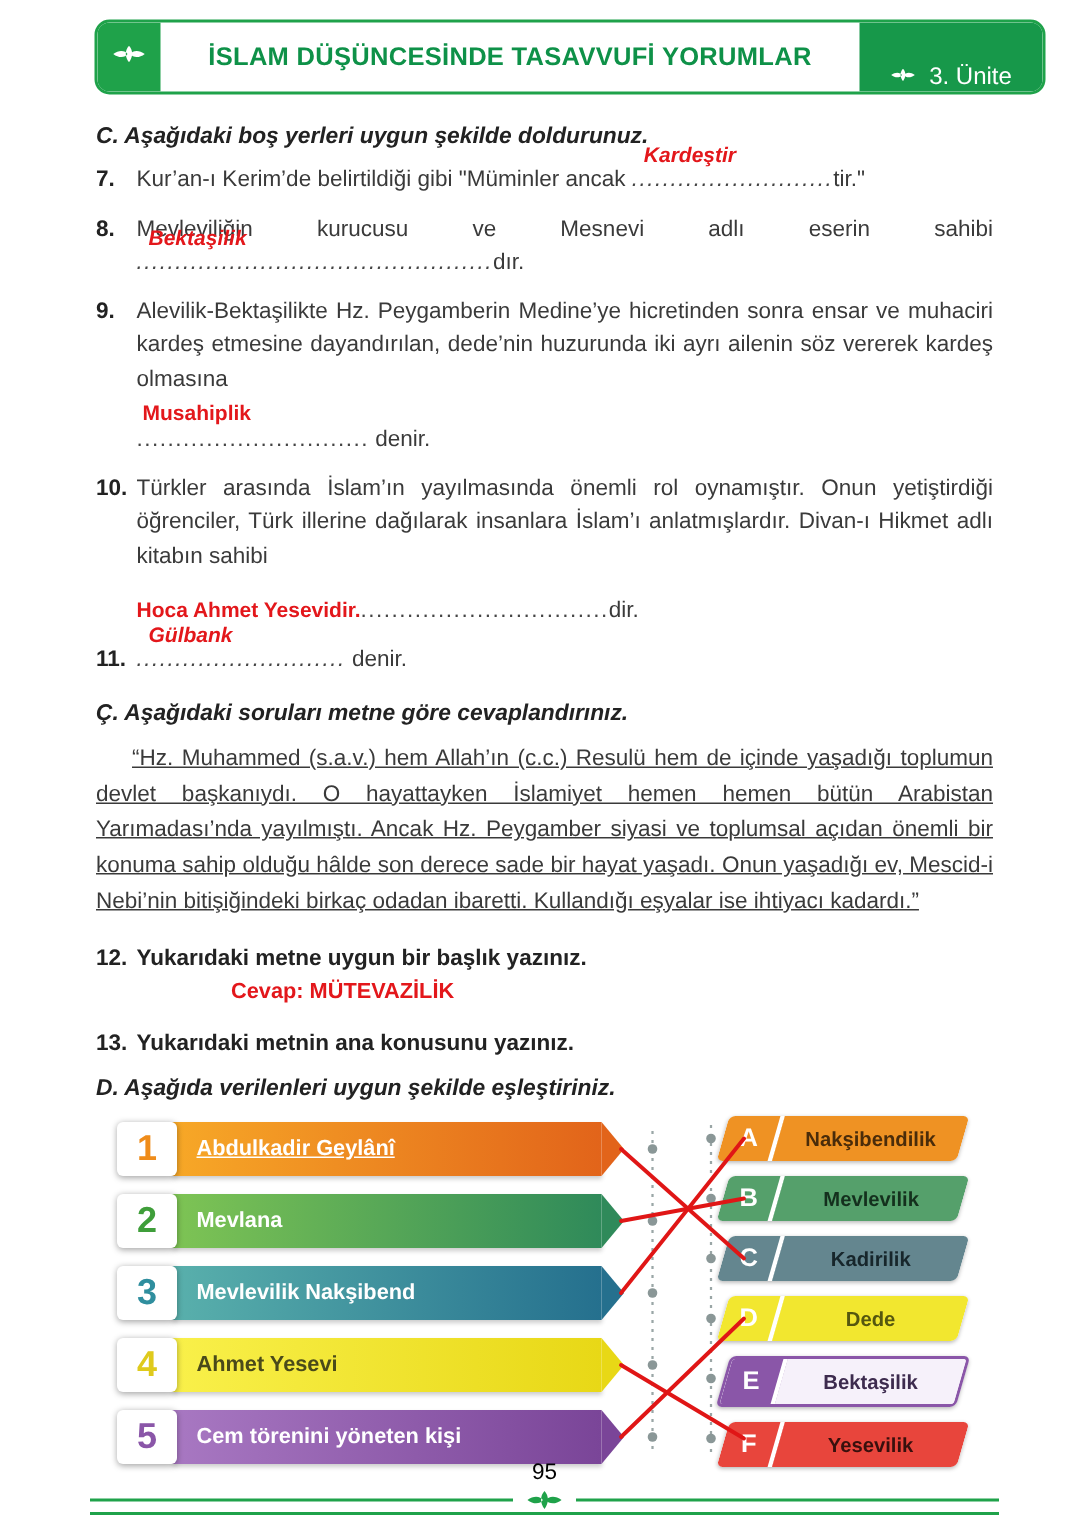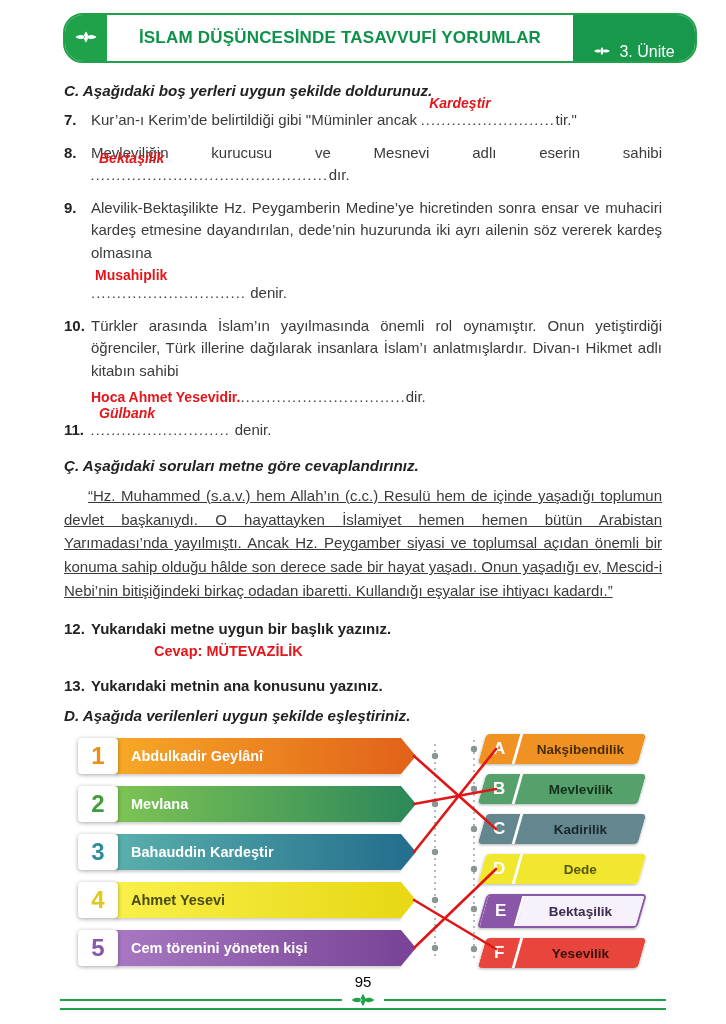--- a/index.html
+++ b/index.html
@@ -2,37 +2,37 @@
 <html><head>
 <meta charset="utf-8">
 <style>
   html,body{margin:0;padding:0;}
   body{
     width:726px;height:1024px;background:#ffffff;position:relative;overflow:hidden;
     font-family:"Liberation Sans",sans-serif;color:#3a3a3a;font-size:15px;
   }
   
   .header{position:absolute;top:13px;left:63px;right:29px;height:46px;display:flex;
-    align-items:stretch;border:2px solid #1fa24a;border-radius:20px;overflow:hidden;background:#fff;}
+    align-items:stretch;border:2px solid #1fa24a;border-radius:10px;overflow:hidden;background:#fff;}
   .header-cap{width:42px;background:#1fa24a;display:flex;align-items:center;justify-content:center;}
   .header-title{flex:1;display:flex;align-items:center;justify-content:center;color:#0e9148;
     font-weight:bold;font-size:17px;letter-spacing:.2px;white-space:nowrap;}
   .header-unit{width:122px;background:#17984a;color:#fff;display:flex;align-items:flex-end;
     justify-content:center;gap:8px;font-size:16px;}
   
   .content{position:absolute;top:72px;left:64px;right:64px;}
   .sec-head{font-weight:bold;font-style:italic;color:#222;margin:10px 0 10px;font-size:15.2px;}
   .q{display:flex;margin-bottom:10px;line-height:1.5;}
   .qnum{flex:none;width:27px;font-weight:bold;color:#222;}
   .qtext{flex:1;text-align:justify;}
   .dots{letter-spacing:1px;color:#444;white-space:nowrap;}
   .blank{position:relative;white-space:nowrap;font-style:italic;}
   .ans{color:#e3171b;font-weight:bold;font-size:14px;}
   .ans-float{position:absolute;left:8px;bottom:14px;white-space:nowrap;}
-  .blank-line{display:block;position:relative;margin-top:4px;}
+  .blank-line{display:block;position:relative;margin-top:14px;}
   .ans-above{position:absolute;top:-17px;left:4px;white-space:nowrap;}
   .passage{text-align:justify;line-height:1.58;text-indent:24px;margin:2px 0 0;text-decoration:underline;}
   .qb .qtext,.qb .qnum{font-weight:bold;color:#222;}
   .qb{margin-top:16px;margin-bottom:2px;}
   .ans12{margin:0 0 0 90px;font-size:14.5px;}
   .ans13{margin:2px -50px 0 -54px;font-size:14.5px;line-height:1.45;}
   
   .match{position:relative;height:252px;margin-top:8px;}
   .mcol-left{position:absolute;left:14px;top:6px;width:338px;}
   .mlrow{display:flex;align-items:stretch;height:36px;margin-bottom:12px;}
@@ -149,36 +149,36 @@
         <line x1="350" y1="24" x2="432" y2="97" stroke="#e01616" stroke-width="2.6" stroke-linecap="round"></line>
         <line x1="350" y1="72" x2="432" y2="57" stroke="#e01616" stroke-width="2.6" stroke-linecap="round"></line>
         <line x1="350" y1="120" x2="432" y2="17" stroke="#e01616" stroke-width="2.6" stroke-linecap="round"></line>
         <line x1="350" y1="168" x2="432" y2="217" stroke="#e01616" stroke-width="2.6" stroke-linecap="round"></line>
         <line x1="350" y1="216" x2="432" y2="137" stroke="#e01616" stroke-width="2.6" stroke-linecap="round"></line>
       </svg>
 
     <div class="mcol-left">
       <div class="mlrow">
         <span class="mnum" style="color: rgb(239, 140, 26);">1</span>
-        <span class="mband" style="background: linear-gradient(90deg, rgb(247, 168, 39), rgb(226, 100, 26)); color: rgb(255, 255, 255);">
+        <span class="mband" style="background: linear-gradient(90deg, rgb(247, 168, 39), rgb(226, 100, 26)); color: rgb(255, 255, 255); text-decoration: underline;">
             <span>Abdulkadir Geylânî</span>
           </span>
         <span class="mtip" style="border-left-color: rgb(226, 100, 26);"></span>
       </div>
       <div class="mlrow">
         <span class="mnum" style="color: rgb(63, 158, 58);">2</span>
         <span class="mband" style="background: linear-gradient(90deg, rgb(126, 196, 84), rgb(47, 138, 90)); color: rgb(255, 255, 255);">
             <span>Mevlana</span>
           </span>
         <span class="mtip" style="border-left-color: rgb(47, 138, 90);"></span>
       </div>
       <div class="mlrow">
         <span class="mnum" style="color: rgb(47, 142, 158);">3</span>
         <span class="mband" style="background: linear-gradient(90deg, rgb(89, 176, 172), rgb(37, 112, 142)); color: rgb(255, 255, 255);">
-            <span>Bahauddin Kardeştir</span>
+            <span>Mevlevilik Nakşibend</span>
           </span>
         <span class="mtip" style="border-left-color: rgb(37, 112, 142);"></span>
       </div>
       <div class="mlrow">
         <span class="mnum" style="color: rgb(223, 202, 28);">4</span>
         <span class="mband" style="background: linear-gradient(90deg, rgb(249, 240, 74), rgb(232, 216, 22)); color: rgb(74, 74, 26);">
             <span>Ahmet Yesevi</span>
           </span>
         <span class="mtip" style="border-left-color: rgb(232, 216, 22);"></span>
       </div>

